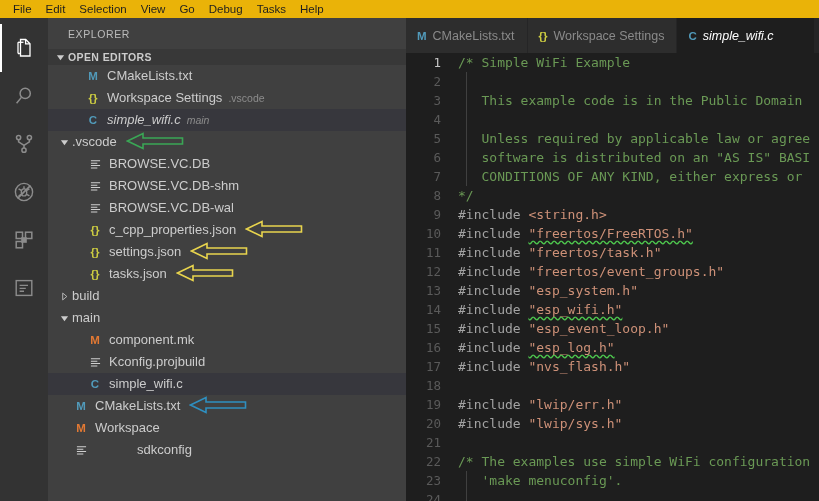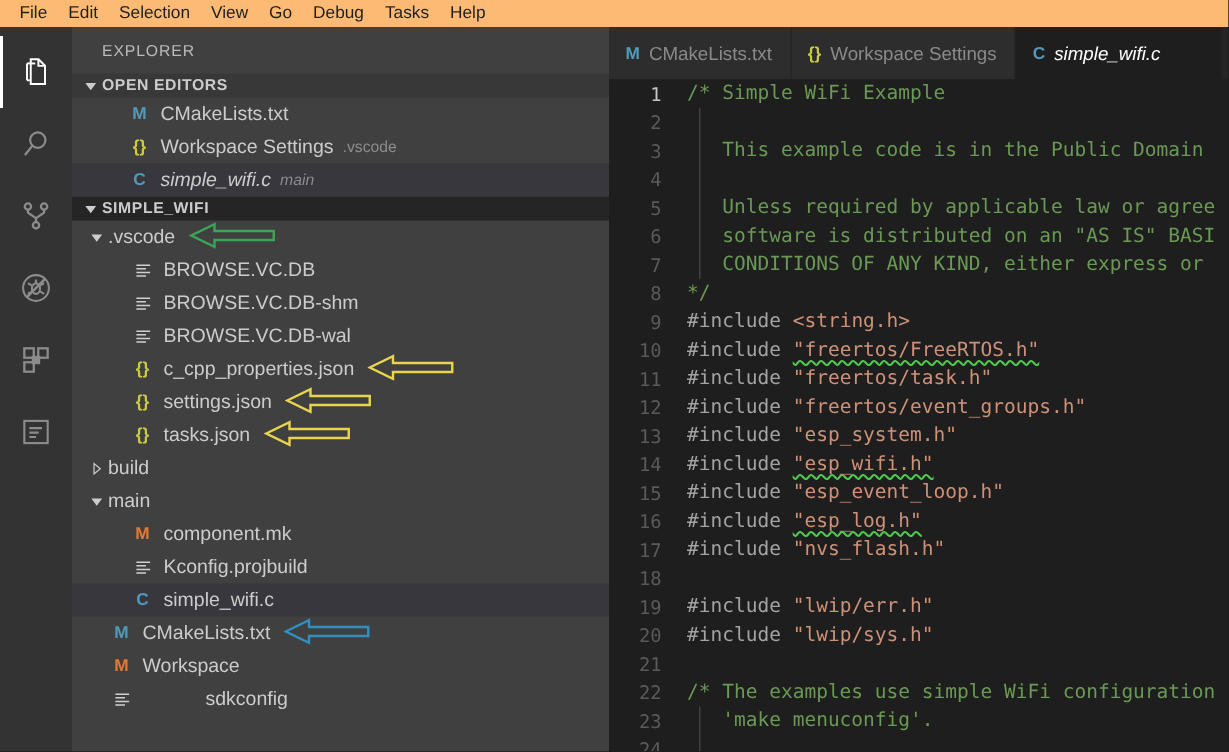--- a/index.html
+++ b/index.html
@@ -18,21 +18,21 @@
     overflow: hidden;
     display: flex;
     flex-direction: column;
     background: #1e1e1e;
   }
 
   
   .menubar {
     height: 18px;
     flex: 0 0 18px;
-    background: #fdba74;
+    background: #eab308;
     display: flex;
     align-items: center;
     padding-left: 6px;
     box-sizing: border-box;
   }
   .menubar-item {
     font-size: 11.5px;
     color: #1f1f1f;
     padding: 0 7px;
     line-height: 18px;
@@ -348,28 +348,20 @@
             <span class="fname">Workspace Settings</span>
             <span class="fdesc">.vscode</span>
           </div>
           <div class="tree-row selected italic" style="padding-left: 36px;">
             <span class="ficon c">C</span>
             <span class="fname">simple_wifi.c</span>
             <span class="fdesc">main</span>
           </div>
         </div>
 
-      <div class="section-header sub" style="background:#252526;">
-        <span class="twisty">
-          <svg width="9" height="9" viewBox="0 0 10 10">
-              <path d="M1 2.5h8L5 8z" fill="#cccccc"></path>
-            </svg>
-        </span>
-        <span>SIMPLE_WIFI</span>
-      </div>
       <div id="project-tree">
           <div class="tree-row" style="padding-left: 8px;">
             <span class="twisty">
               <svg width="9" height="9" viewBox="0 0 10 10">
                 <path d="M1 2.5h8L5 8z" fill="#cccccc"></path>
               </svg>
             </span>
             <span class="fname">.vscode</span>
             <span class="arrow" style="margin-left: 9px; position: relative; display: inline-block;"><svg width="58" height="18" viewBox="0 0 58 18">
                 <path d="M1.5 9 L17 1.5 L17 6 L56.5 6 L56.5 12 L17 12 L17 16.5 Z" fill="none" stroke="#3aa655" stroke-width="1.6" stroke-linejoin="miter"></path>

